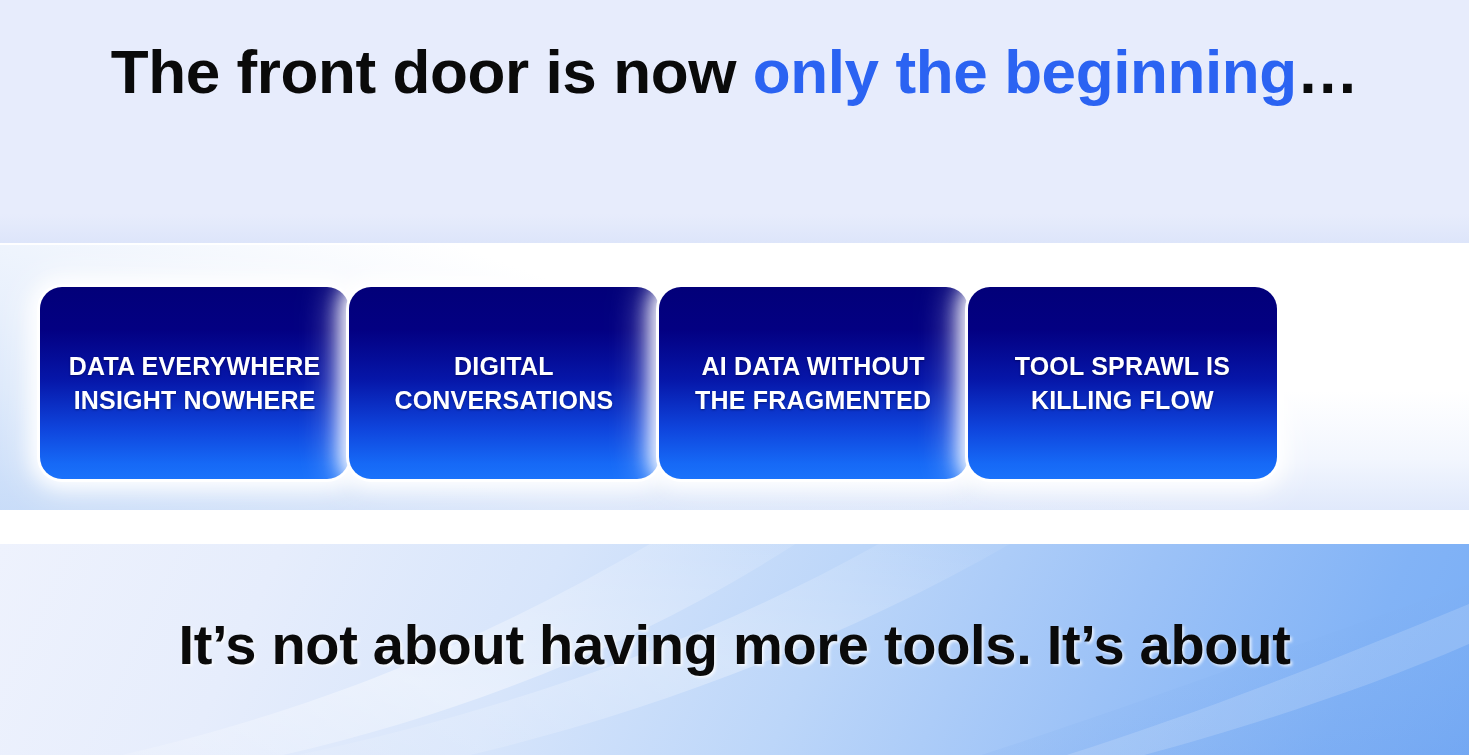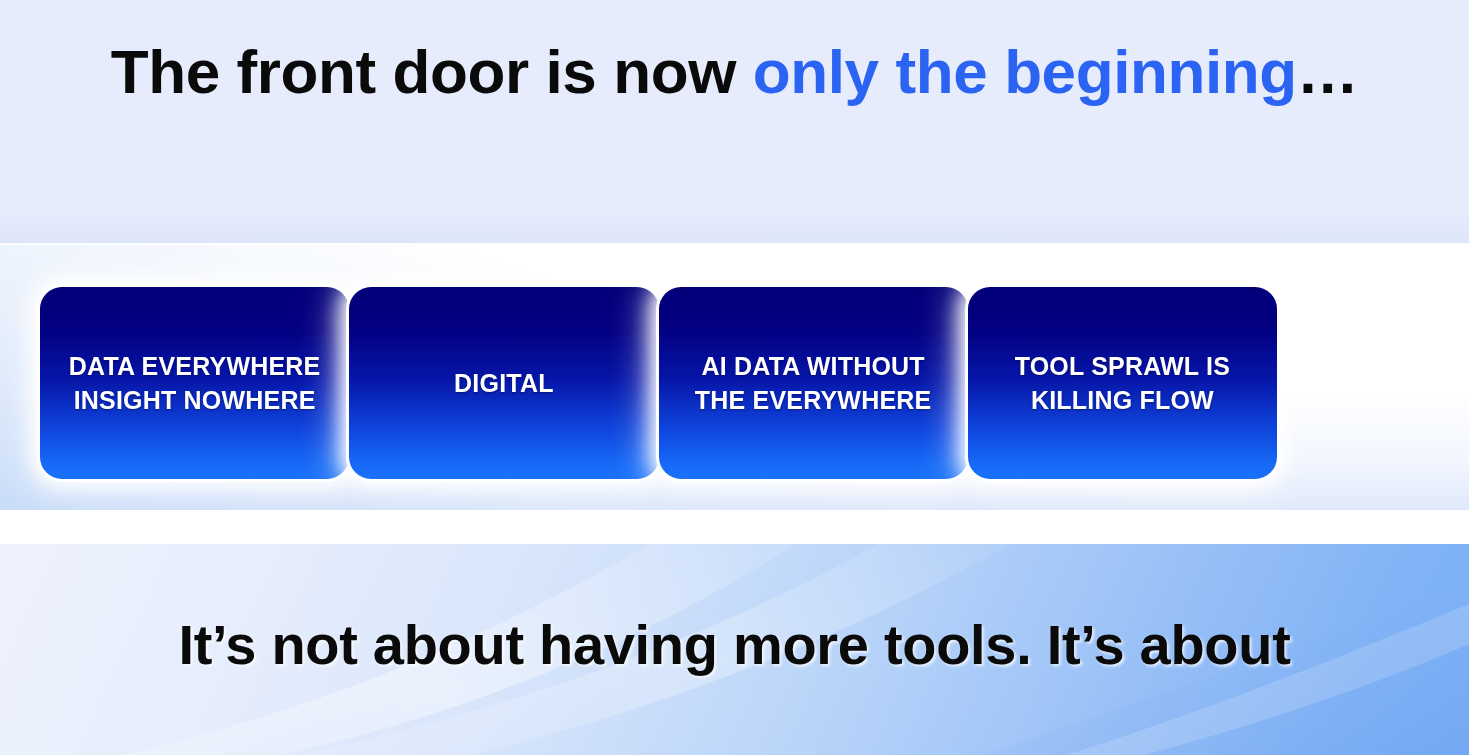--- a/index.html
+++ b/index.html
@@ -189,27 +189,28 @@
       <div class="card">
         <div class="card-label">
           <span class="cl">DATA EVERYWHERE</span>
           <span class="cl">INSIGHT NOWHERE</span>
         </div>
       </div>
 
       <div class="card">
         <div class="card-label">
           <span class="cl">DIGITAL</span>
+          <span class="cl">CONVERSATIONS</span>
         </div>
       </div>
 
       <div class="card">
         <div class="card-label">
           <span class="cl">AI DATA WITHOUT</span>
-          <span class="cl">THE EVERYWHERE</span>
+          <span class="cl">THE FRAGMENTED</span>
         </div>
       </div>
 
       <div class="card">
         <div class="card-label">
           <span class="cl">TOOL SPRAWL IS</span>
           <span class="cl">KILLING FLOW</span>
         </div>
       </div>
 

